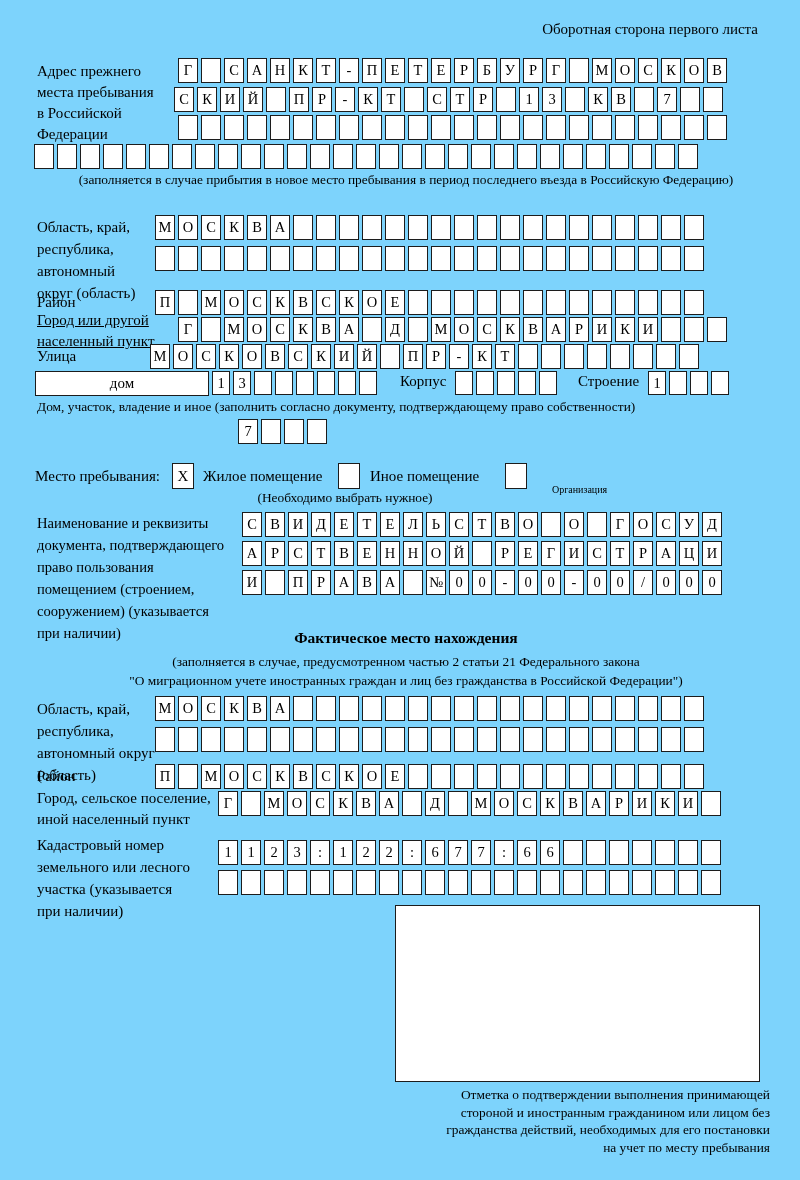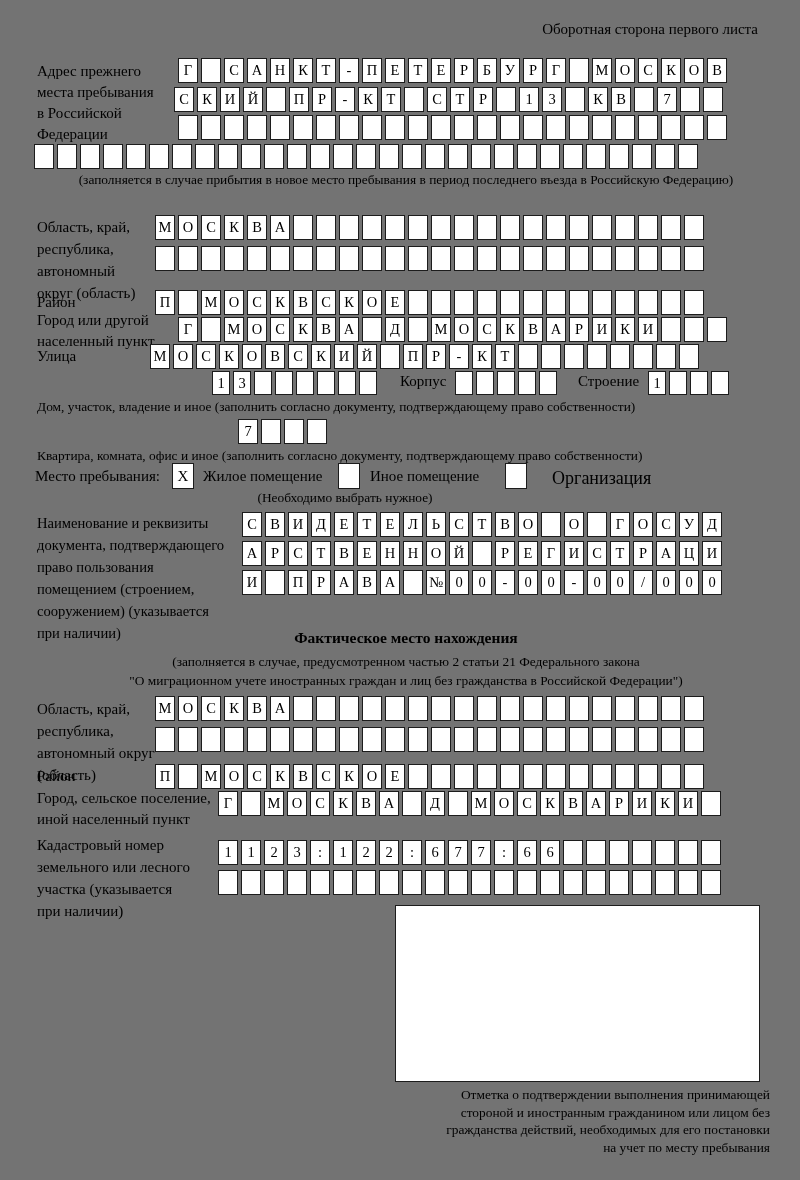--- a/index.html
+++ b/index.html
@@ -1,16 +1,16 @@
 <!DOCTYPE html>
 <html><head>
 <meta charset="utf-8">
 <style>
   html,body{margin:0;padding:0;background:#fff;}
-  .page{position:relative;width:800px;height:1180px;background:#737373;overflow:hidden;
+  .page{position:relative;width:800px;height:1180px;background:#7dd3fc;overflow:hidden;
         font-family:"Liberation Serif","DejaVu Serif",serif;color:#000;}
   .abs{position:absolute;}
   .lbl{font-size:15px;line-height:21px;white-space:pre-line;}
   .cap{font-size:13.4px;white-space:pre-line;}
   .center{left:0;width:800px;text-align:center;margin-left:6px;}
   .bold{font-weight:bold;}
   .cells{position:absolute;display:flex;gap:3px;}
   .cell{width:18px;height:23px;border:1.6px solid #1c1c1c;display:flex;align-items:center;
         justify-content:center;font-size:14.5px;font-family:inherit;background:#fff;flex:0 0 auto;}
   .cells.sm .cell{width:16px;height:22px;}
@@ -221,21 +221,21 @@
       <span class="cell"></span>
       <span class="cell"></span>
       <span class="cell"></span>
       <span class="cell"></span>
       <span class="cell"></span>
       <span class="cell"></span>
       <span class="cell"></span>
       <span class="cell"></span>
     </div>
 
-  <div class="abs lbl" style="left:37px;top:310px;">Город или другой
+  <div class="abs lbl" style="left:37px;top:310px;text-decoration:underline;">Город или другой
 населенный пункт</div>
   <div class="cells" style="left:178px;top:317px;">
       <span class="cell">Г</span>
       <span class="cell"></span>
       <span class="cell">М</span>
       <span class="cell">О</span>
       <span class="cell">С</span>
       <span class="cell">К</span>
       <span class="cell">В</span>
       <span class="cell">А</span>
@@ -278,20 +278,21 @@
       <span class="cell"></span>
       <span class="cell"></span>
       <span class="cell"></span>
       <span class="cell"></span>
       <span class="cell"></span>
       <span class="cell"></span>
       <span class="cell"></span>
       <span class="cell"></span>
     </div>
 
+  <div class="wbox" style="left:35px;top:371px;width:172px;height:23px;">дом</div>
   <div class="cells sm" style="left:212px;top:371px;">
       <span class="cell">1</span>
       <span class="cell">3</span>
       <span class="cell"></span>
       <span class="cell"></span>
       <span class="cell"></span>
       <span class="cell"></span>
       <span class="cell"></span>
       <span class="cell"></span>
     </div>
@@ -311,29 +312,28 @@
       <span class="cell"></span>
     </div>
   <div class="abs cap" style="left:37px;top:399px;">Дом, участок, владение и иное (заполнить согласно документу, подтверждающему право собственности)</div>
 
   <div class="cells" style="left:238px;top:419px;">
       <span class="cell">7</span>
       <span class="cell"></span>
       <span class="cell"></span>
       <span class="cell"></span>
     </div>
-  <div class="abs cap" style="left:37px;top:448px;">Квартира, комната, офис и иное (заполнить согласно документу, подтверждающему право собственности)</div>
 
   <div class="abs" style="left:35px;top:468px;font-size:15px;">Место пребывания:</div>
   <div class="chk" style="left:172px;top:463px;">X</div>
   <div class="abs" style="left:203px;top:468px;font-size:15px;">Жилое помещение</div>
   <div class="chk" style="left:338px;top:463px;"></div>
   <div class="abs" style="left:370px;top:468px;font-size:15px;">Иное помещение</div>
   <div class="chk" style="left:505px;top:463px;"></div>
-  <div class="abs" style="left:552px;top:468px;font-size:18px;">Организация</div>
+  <div class="abs" style="left:552px;top:484px;font-size:10px;">Организация</div>
   <div class="abs cap" style="left:180px;top:490px;width:330px;text-align:center;">(Необходимо выбрать нужное)</div>
 
   <div class="abs lbl" style="left:37px;top:512px;line-height:22px;font-size:14.6px;">Наименование и реквизиты
 документа, подтверждающего
 право пользования
 помещением (строением,
 сооружением) (указывается
 при наличии)</div>
   <div class="cells" style="left:242px;top:512px;">
       <span class="cell">С</span>

